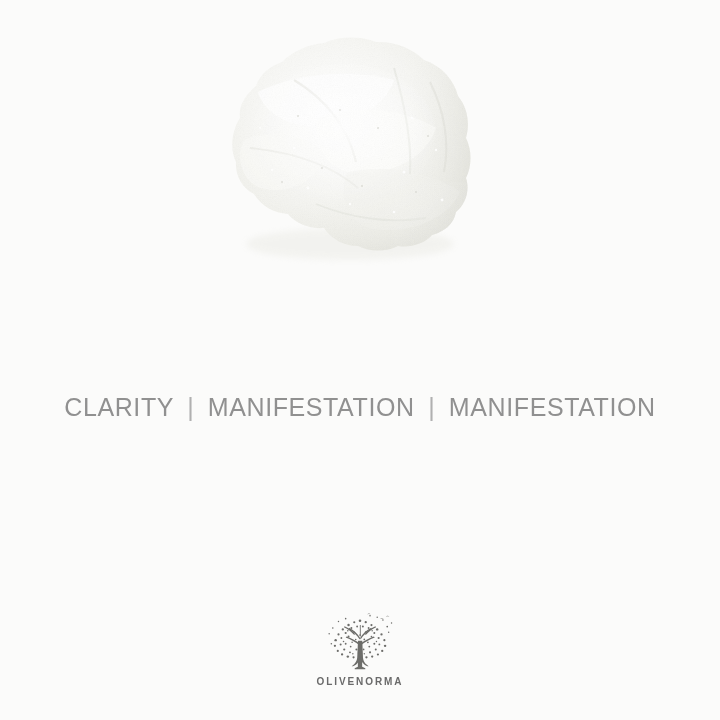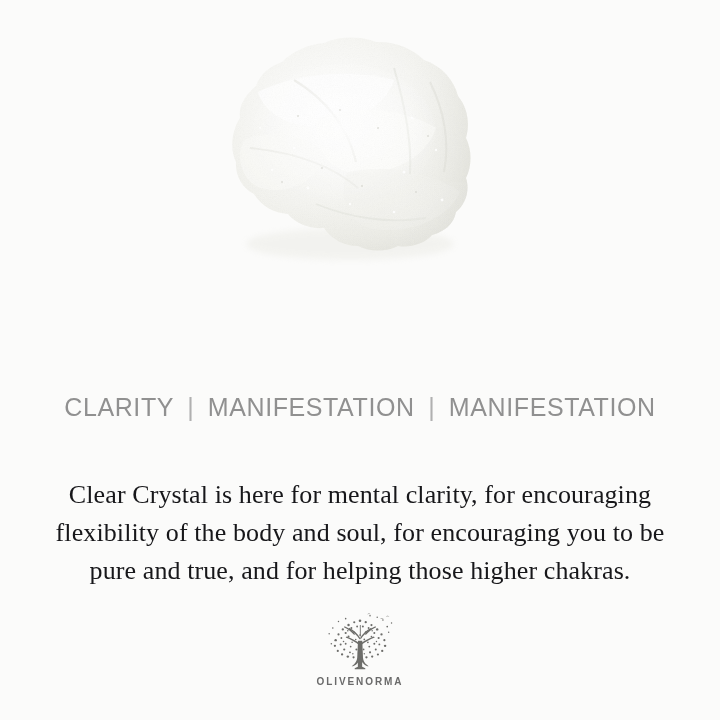--- a/index.html
+++ b/index.html
@@ -249,21 +249,20 @@
 
 
   <div class="keywords">
     <span class="kw">CLARITY</span>
     <span class="sep">|</span>
     <span class="kw">MANIFESTATION</span>
     <span class="sep">|</span>
     <span class="kw">MANIFESTATION</span>
   </div>
 
-  <p class="description">Clear Crystal is here for mental clarity, for encouraging flexibility of the body and soul, for encouraging you to be pure and true, and for helping those higher chakras.</p>
 
   <div class="brand">
     <svg class="brand-mark" viewBox="0 0 120 86" aria-hidden="true">
       <g fill="#6d6d6a">
 
         <path d="M57.2 40 L56.1 64 C55.6 68, 53.8 71, 50.6 73.6 L48.4 75.4 L50.2 75.6
                  C53.4 74.2, 55.6 72.4, 57.0 70.2 L57.0 76.2 L52.6 78.4 L52.6 79.6
                  L67.4 79.6 L67.4 78.4 L63.0 76.2 L63.0 69.6
                  C64.6 72.2, 67.0 74.2, 70.4 75.6 L72.0 75.4 L69.6 73.4
                  C66.4 70.8, 64.6 67.8, 64.2 63.8 L63.2 40 Z"></path>

